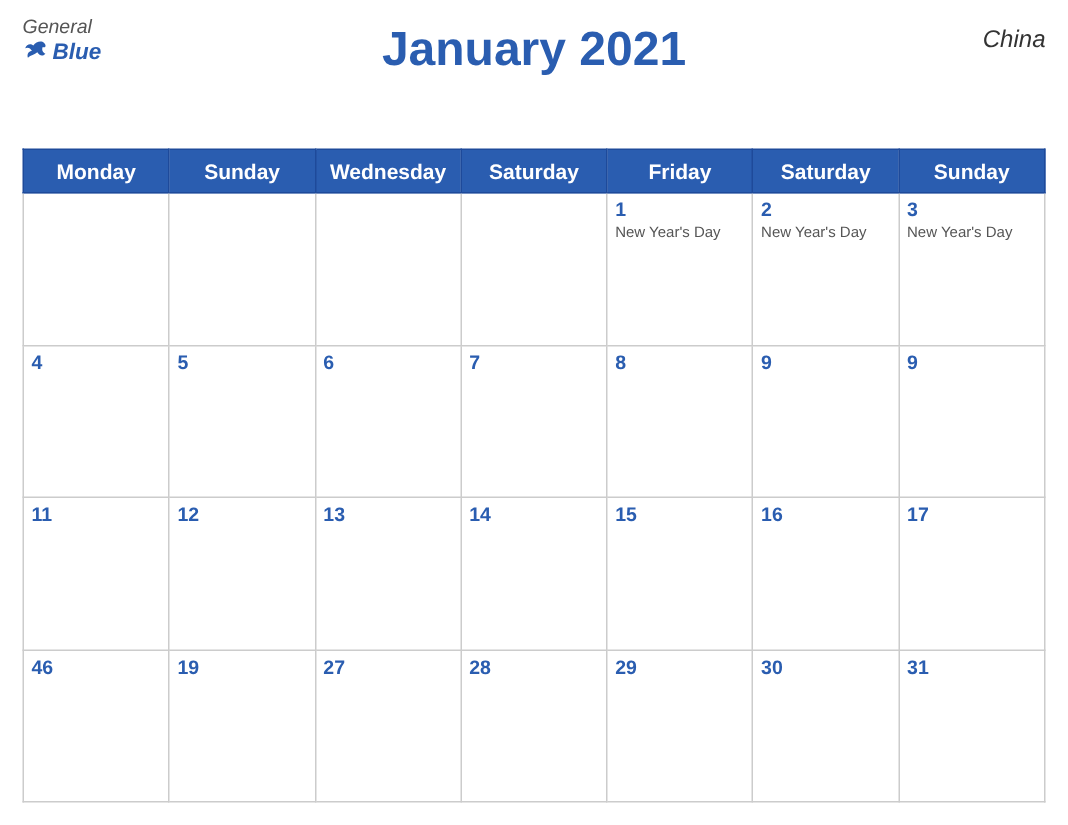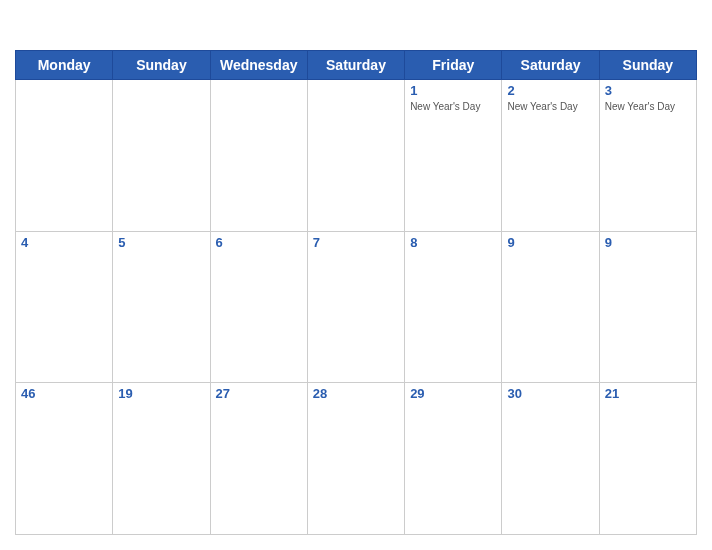--- a/index.html
+++ b/index.html
@@ -102,20 +102,33 @@
       line-height: 1.3;
     }
     .empty-cell {
       background: #fff;
     }
   </style>
 </head>
 <body>
 
 <div class="calendar-wrapper">
+  <div class="header">
+    <div class="logo">
+      <span class="logo-general">General</span>
+      <div class="logo-blue">
+        <svg class="logo-bird" viewBox="0 0 20 20">
+          <path d="M16 4 C14 2, 10 3, 8 6 C6 4, 3 5, 2 8 C4 7, 6 8, 7 10 C5 10, 3 12, 4 15 C6 13, 9 13, 11 11 C13 14, 15 14, 17 12 C15 11, 14 9, 15 7 C17 8, 18 6, 16 4Z" fill="#2a5db0"></path>
+        </svg>
+        <span>Blue</span>
+      </div>
+    </div>
+    <h1 class="title">January 2021</h1>
+    <span class="country">China</span>
+  </div>
 
   <table class="calendar-table">
     <thead>
       <tr>
         <th>Monday</th>
         <th>Sunday</th>
         <th>Wednesday</th>
         <th>Saturday</th>
         <th>Friday</th>
         <th>Saturday</th>
@@ -159,36 +172,59 @@
           </td>
           <td>
             <span class="day-number">9</span>
           </td>
           <td>
             <span class="day-number">9</span>
           </td>
         </tr>
         <tr>
           <td>
+            <span class="day-number">11</span>
+          </td>
+          <td>
+            <span class="day-number">12</span>
+          </td>
+          <td>
+            <span class="day-number">13</span>
+          </td>
+          <td>
+            <span class="day-number">14</span>
+          </td>
+          <td>
+            <span class="day-number">15</span>
+          </td>
+          <td>
+            <span class="day-number">16</span>
+          </td>
+          <td>
+            <span class="day-number">17</span>
+          </td>
+        </tr>
+        <tr>
+          <td>
             <span class="day-number">46</span>
           </td>
           <td>
             <span class="day-number">19</span>
           </td>
           <td>
             <span class="day-number">27</span>
           </td>
           <td>
             <span class="day-number">28</span>
           </td>
           <td>
             <span class="day-number">29</span>
           </td>
           <td>
             <span class="day-number">30</span>
           </td>
           <td>
-            <span class="day-number">21</span>
+            <span class="day-number">31</span>
           </td>
         </tr>
       </tbody>
   </table>
 </div>
 
 </body></html>

